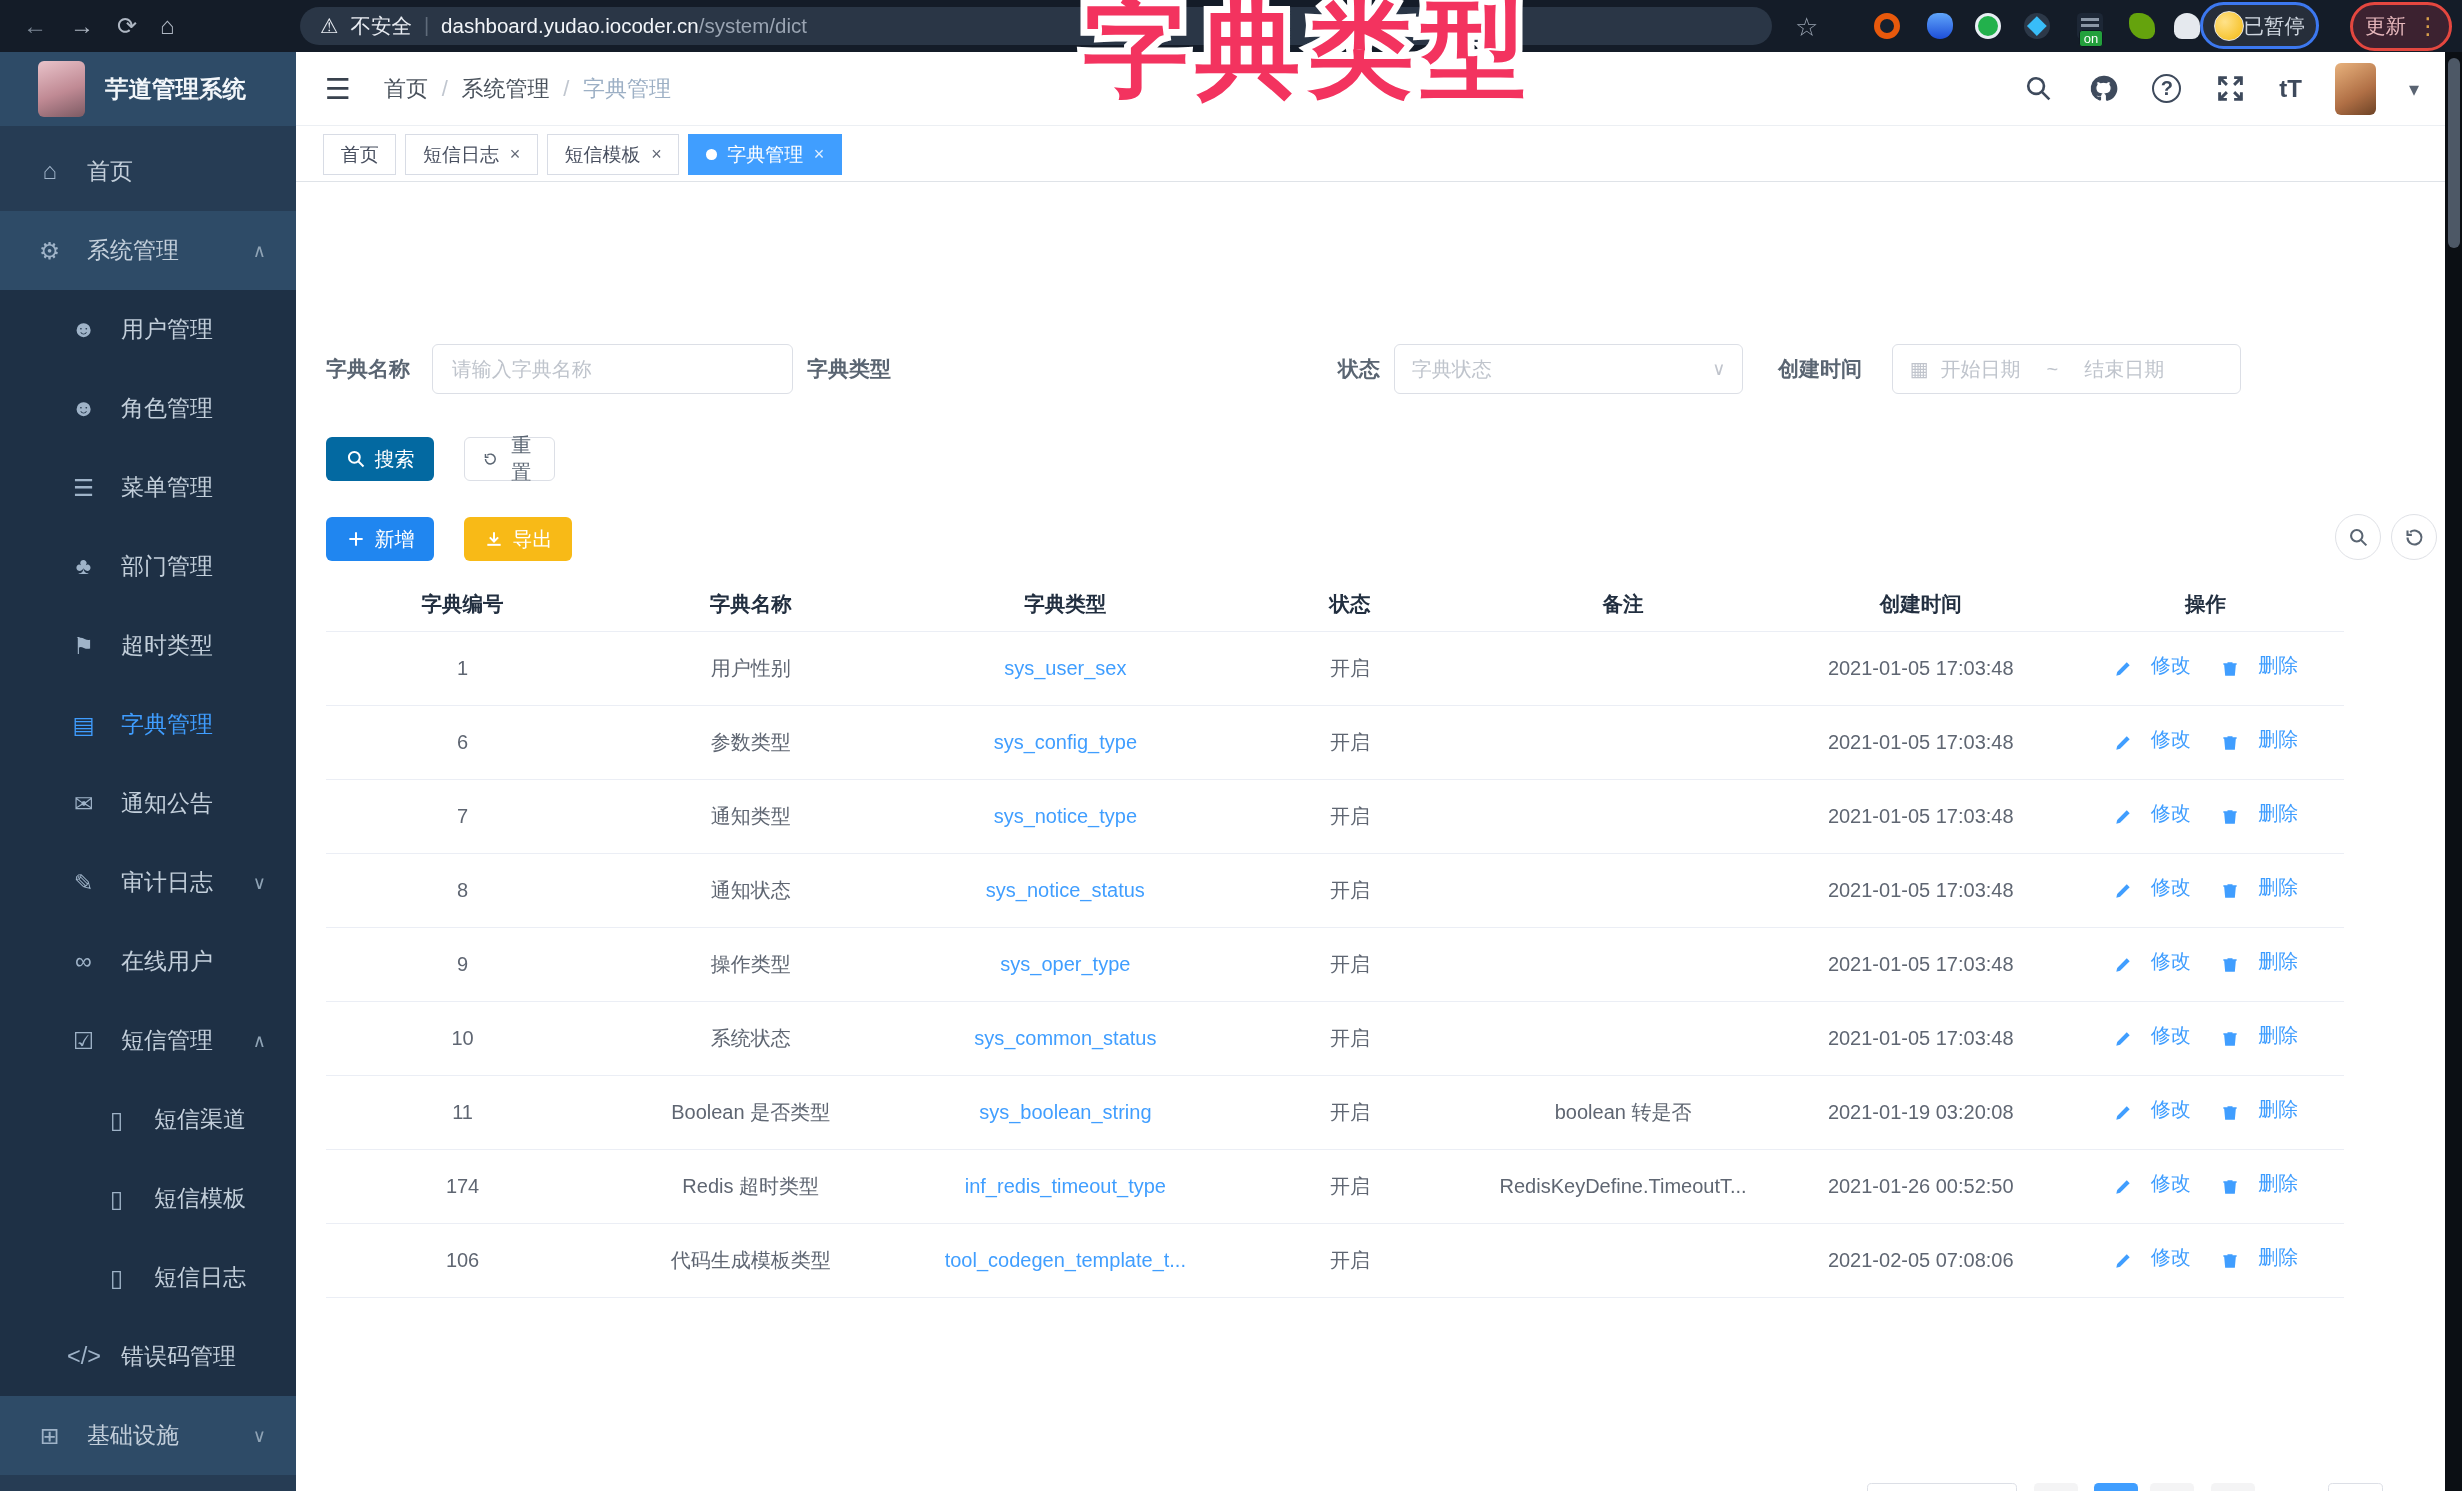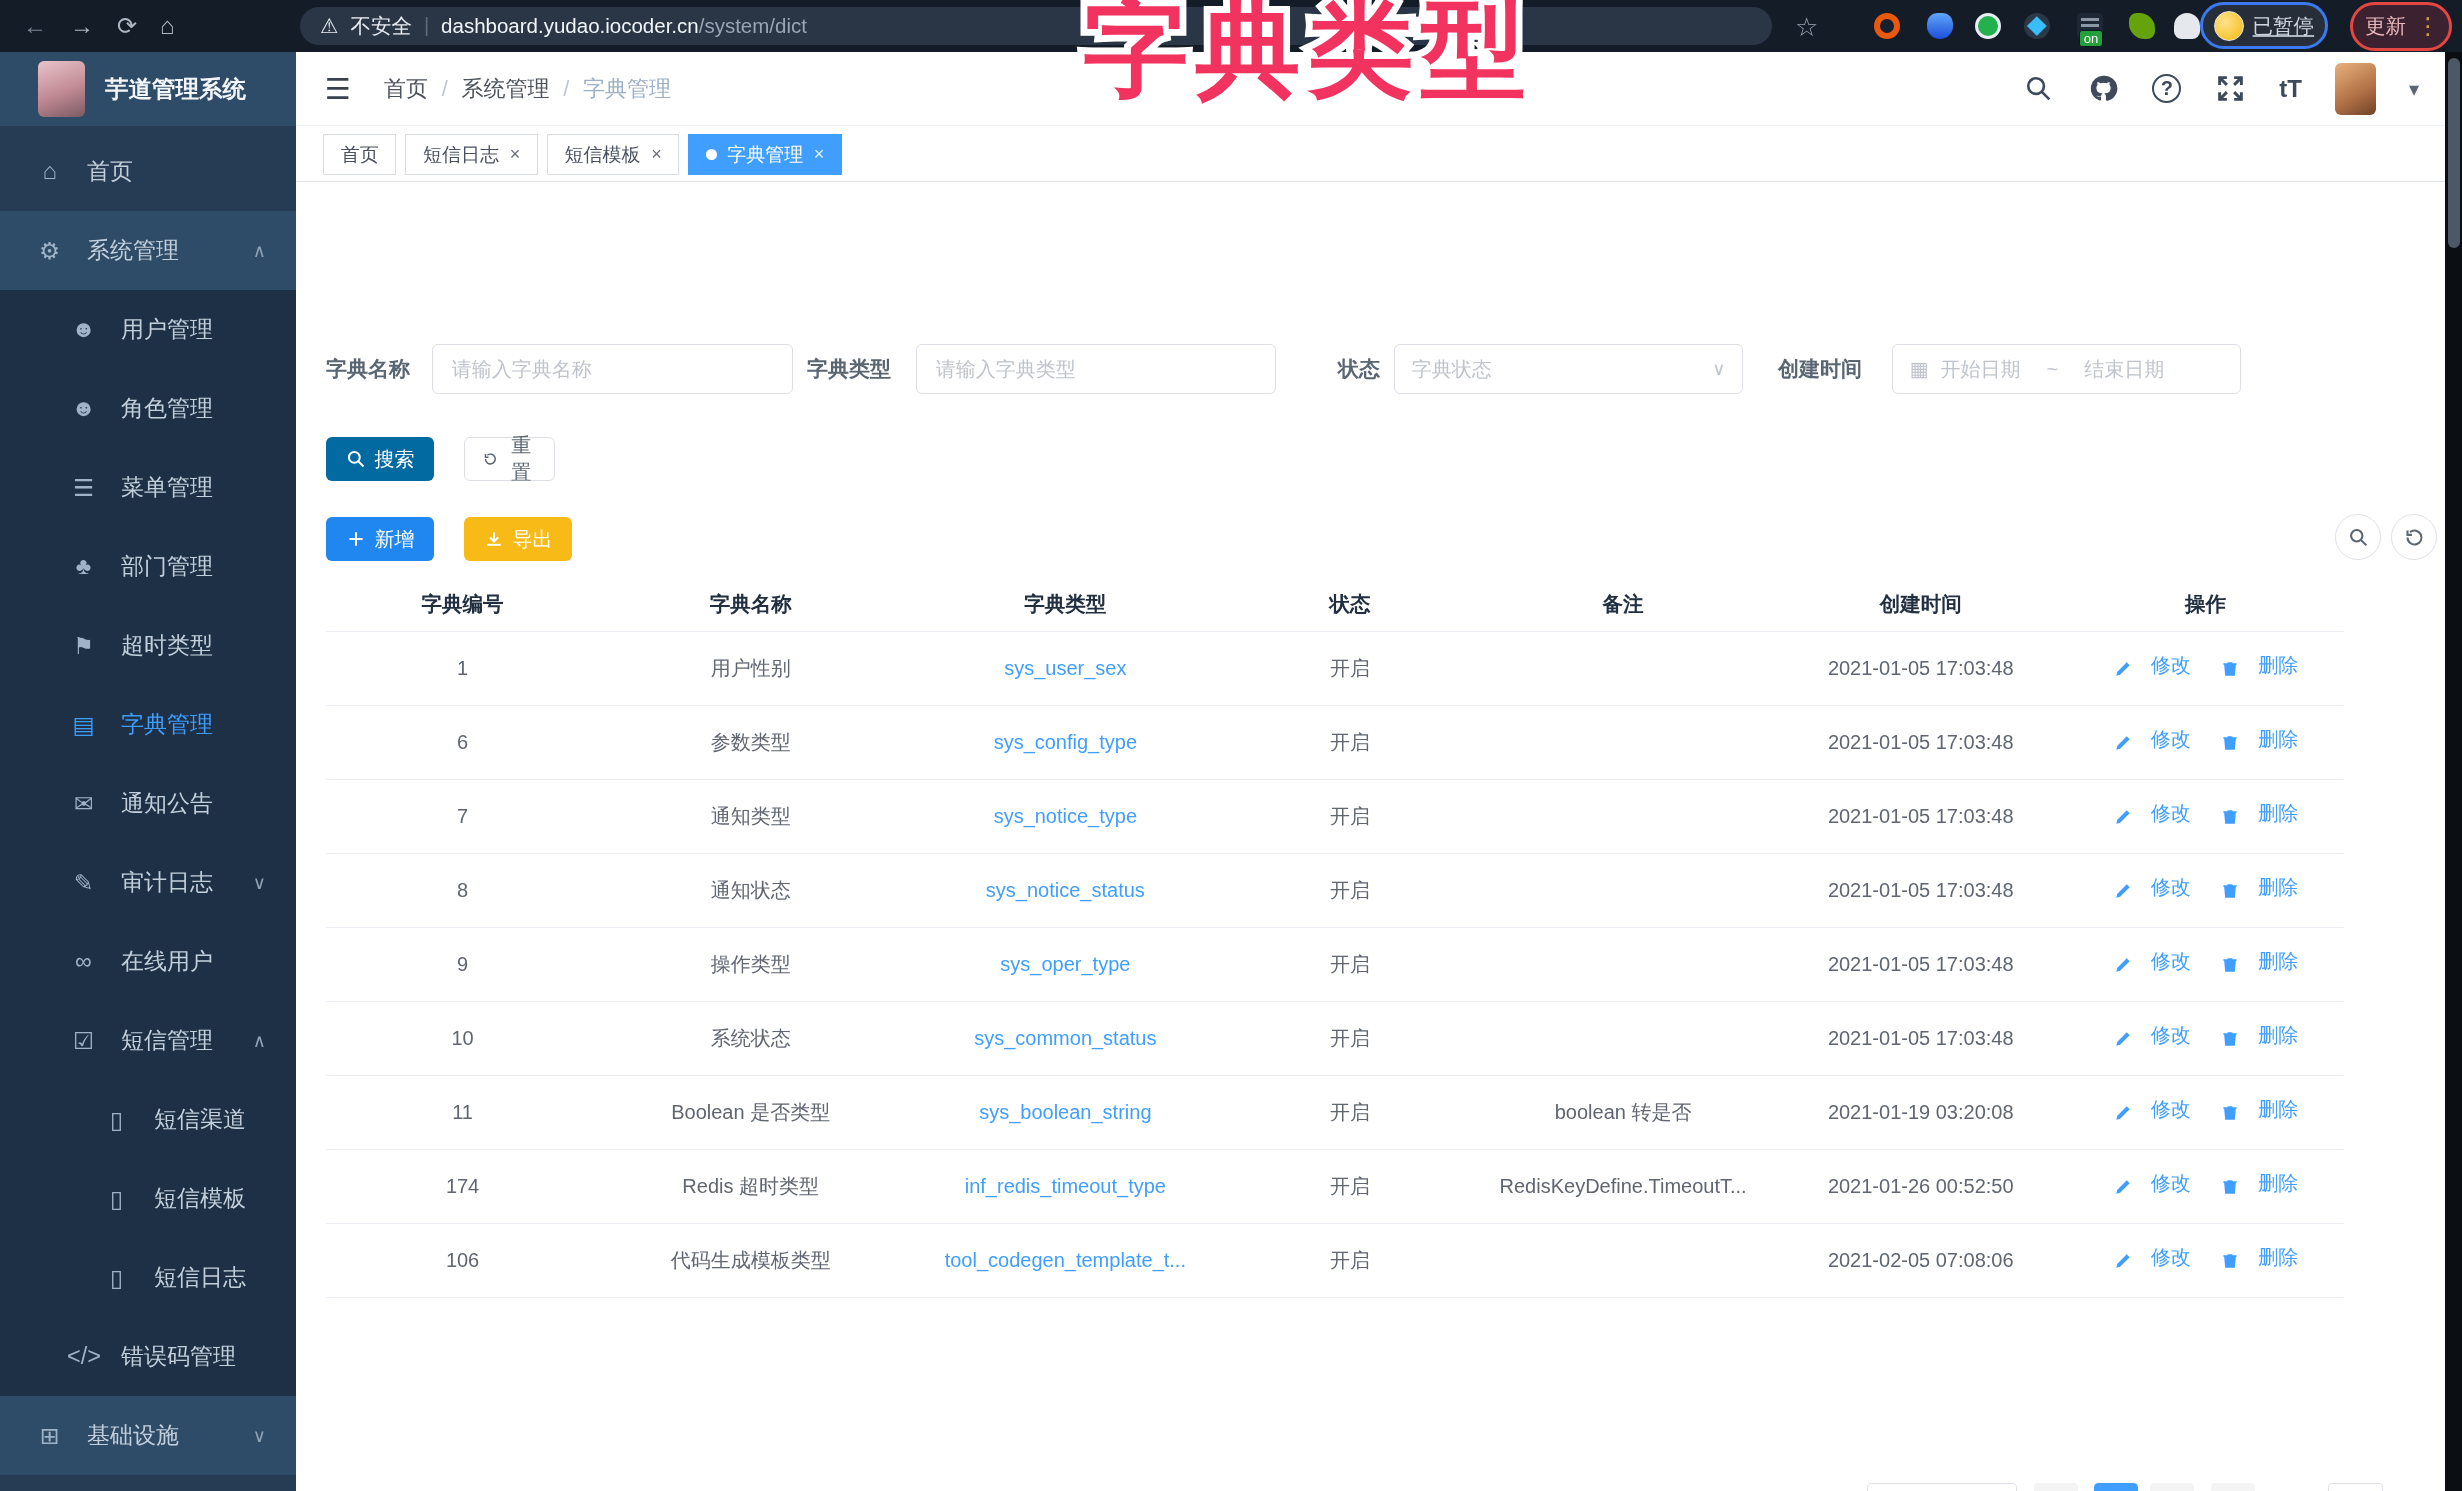--- a/index.html
+++ b/index.html
@@ -24,21 +24,21 @@
   .ext-green{left:1975px;background:#22b14c;border:3px solid #e8eef4;}
   .ext-diamond{left:2024px;background:#2c3848;}
   .ext-diamond::after{content:"";position:absolute;left:6px;top:6px;width:13.7px;height:13.7px;background:#38bdf8;transform:rotate(45deg);}
   .ext-list{left:2077px;background:#1d2736;border-radius:4.6px;}
   .ext-list::after{content:"";position:absolute;left:3.8px;top:5.3px;width:18px;height:3px;background:#8b97a6;box-shadow:0 6px 0 #8b97a6,0 12px 0 #8b97a6;}
   .ext-onbadge{position:absolute;left:2079px;top:30px;background:#23a03c;color:#fff;font-size:13px;
     padding:0.8px 3.8px;border-radius:3px;border:1.5px solid #0f1722;line-height:1;}
   .ext-leaf{left:2129px;background:#65a30d;border-radius:30% 60% 30% 60%;}
   .ext-person{left:2174px;background:#e5e9ee;border-radius:50% 50% 30% 30%;}
   .paused-wrap{position:absolute;left:2200px;top:2.3px;height:47px;border:3px solid #3c78f0;border-radius:26px;
-    display:flex;align-items:center;padding:0 10.6px;gap:9px;background:#262e3a;text-decoration:underline;}
+    display:flex;align-items:center;padding:0 10.6px;background:#262e3a;}
   .paused-emoji{width:30px;height:30px;border-radius:50%;background:radial-gradient(circle at 35% 35%,#ffe28a,#f4b90e);
     border:1.5px solid #e6e6e6;}
   .paused-label{color:#cfd6df;font-size:20.5px;}
   .update-wrap{position:absolute;left:2350px;top:1.5px;height:49px;border:3px solid #e4473f;border-radius:26px;
     display:flex;align-items:center;padding:0 9px 0 12px;gap:10.6px;background:#3c2230;}
   .update-label{color:#e8b9bd;font-size:20.5px;}
   .kebab{color:#d9a04a;font-size:23px;}
 
   
   .anno{position:absolute;left:1083px;top:-13.7px;z-index:60;font-size:105px;font-weight:800;letter-spacing:7.6px;line-height:1.2;}
@@ -351,23 +351,20 @@
         </div>
       </div>
 
     <div class="content">
 
       <span class="flabel" style="left:30px;">字典名称</span>
       <div class="fbox" style="left:136px;width:361px;">
         <input placeholder="请输入字典名称" style="">
       </div>
       <span class="flabel" style="left:511px;">字典类型</span>
-      <div class="fbox" style="left:620px;width:360px;">
-        <input placeholder="请输入字典类型" style="">
-      </div>
       <span class="flabel" style="left:1042px;">状态</span>
       <div class="fbox" style="left:1098px;width:349px;">
         <span>字典状态</span>
         <span class="fcaret">∨</span>
       </div>
       <span class="flabel" style="left:1482px;">创建时间</span>
       <div class="fbox" style="left:1596px;width:349px;">
         <span class="cal-ico">▦</span>
         <span>开始日期</span>
         <span class="range-sep">~</span>

